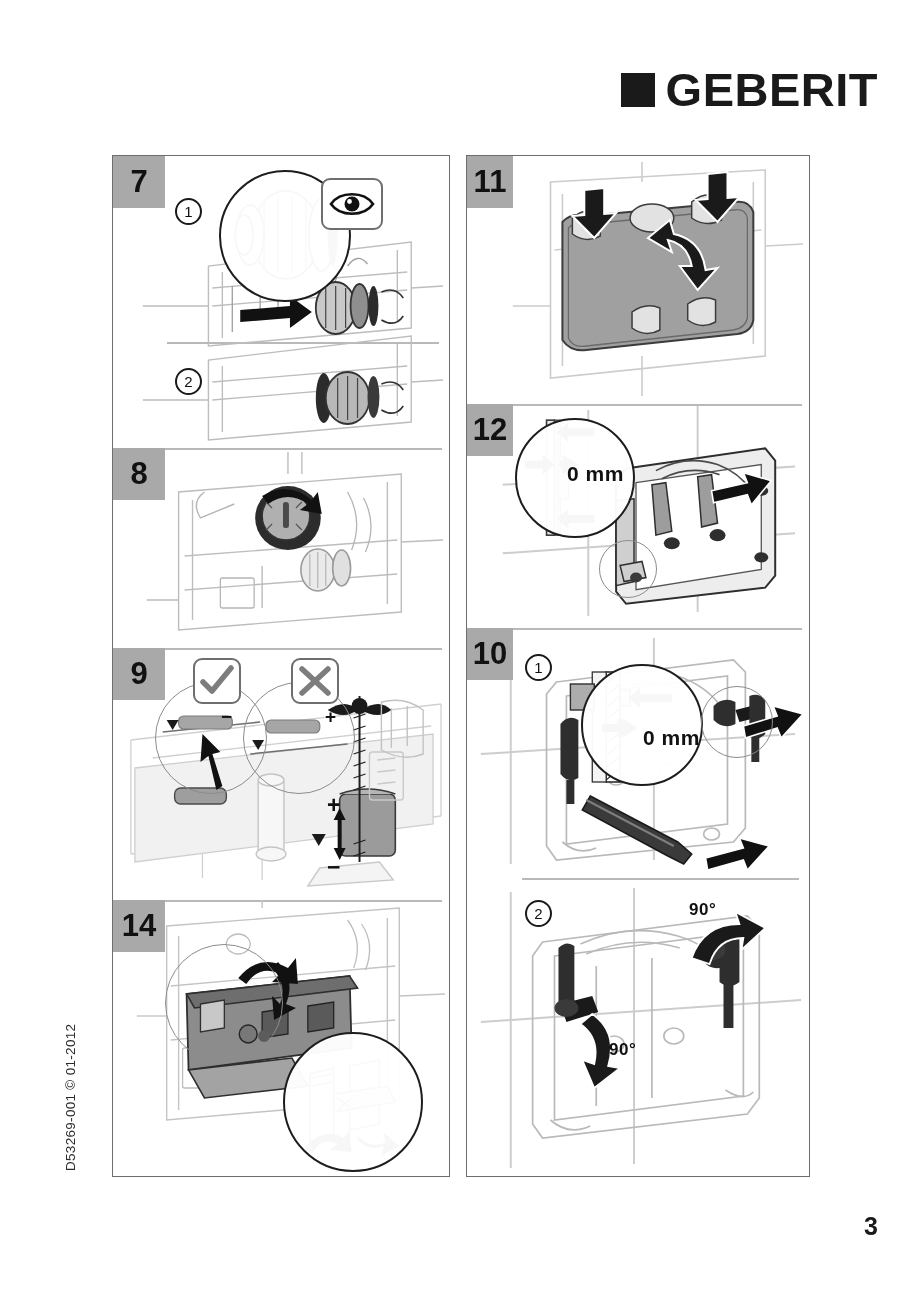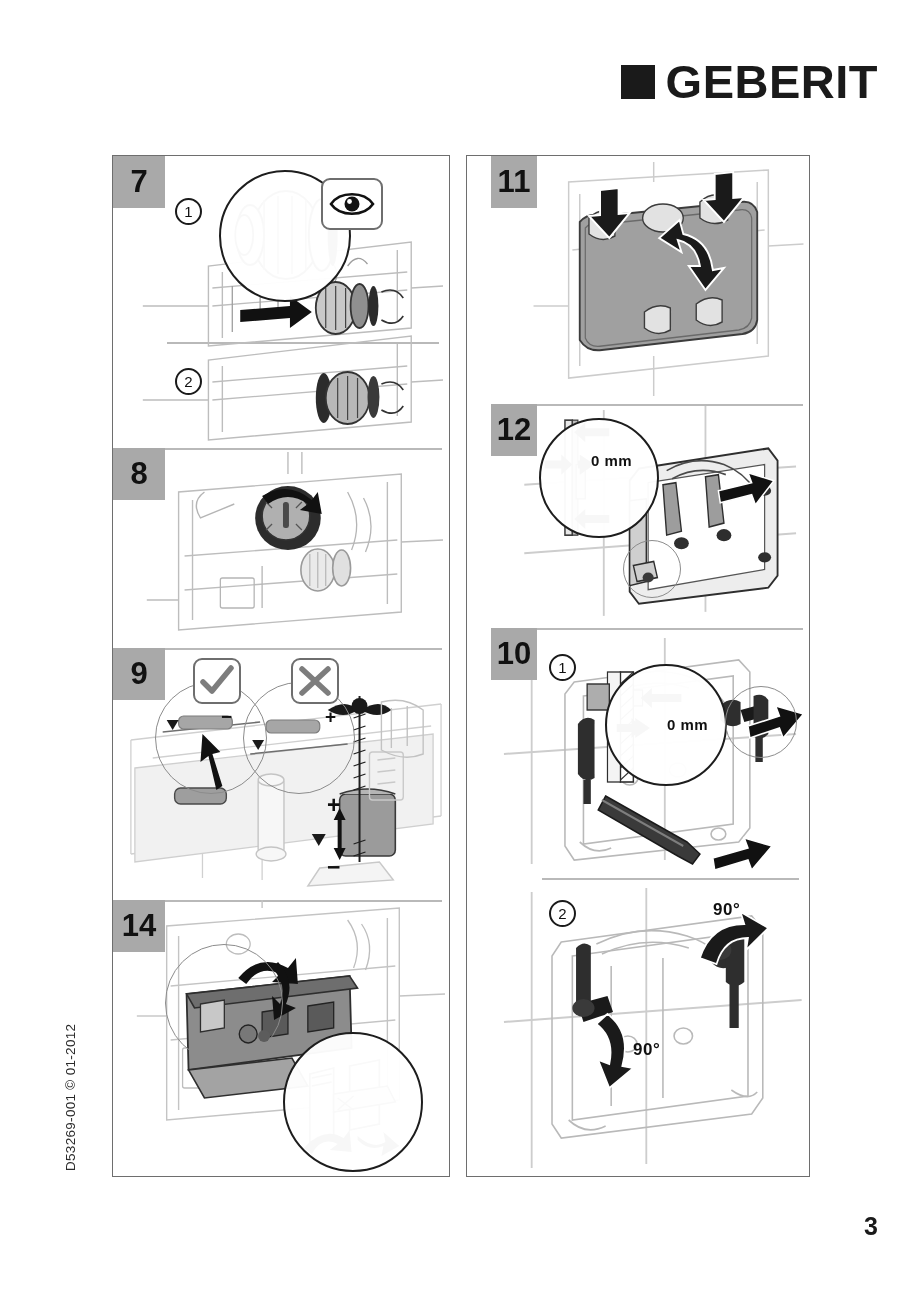--- a/index.html
+++ b/index.html
@@ -7,36 +7,36 @@
   html, body {
     width: 920px; height: 1289px;
     background: #ffffff;
     font-family: "Liberation Sans", sans-serif;
     overflow: hidden;
   }
   .page { position: relative; width: 920px; height: 1289px; background: #fff; }
 
   
   .brand {
-    position: absolute; right: 42px; top: 58px;
+    position: absolute; right: 42px; top: 66px;
     display: flex; align-items: center; gap: 11px;
   }
   .brand-mark { width: 34px; height: 34px; background: #1a1a1a; }
   .brand-text {
     font-size: 47px; font-weight: 700; letter-spacing: 0.5px;
     color: #1a1a1a; line-height: 1; font-family: "Liberation Sans", sans-serif;
   }
 
   
   .col {
     position: absolute; top: 155px; height: 1022px;
     border: 1.6px solid #6e6e6e; background: #fff;
   }
   .col-left  { left: 112px; width: 338px; }
-  .col-right { left: 466px; width: 344px; padding-left: 24px; }
+  .col-right { left: 466px; width: 344px; }
 
   .panel { position: relative; width: 100%; overflow: hidden; }
   .panel + .panel::before {
     content: ""; position: absolute; left: 8%; right: 2%; top: 0;
     height: 1.5px; background: #b9b9b9;
   }
   .subdiv {
     position: absolute; left: 16%; right: 3%;
     height: 1.5px; background: #b9b9b9;
   }
@@ -58,21 +58,21 @@
     display: flex; align-items: center; justify-content: center;
     font-size: 15px; color: #111; background: transparent;
   }
 
   
   .meas {
     position: absolute; z-index: 7;
     font-size: 17px; font-weight: 700; color: #111;
     white-space: nowrap; letter-spacing: 0.5px;
   }
-  .meas.big { font-size: 15px; }
+  .meas.big { font-size: 21px; margin-top: 10px; }
 
   
   .iconbox {
     position: absolute; z-index: 7; background: #fff;
     border: 2.4px solid #6e6e6e; border-radius: 9px;
     display: flex; align-items: center; justify-content: center;
   }
 
   
   .detail-circle {

